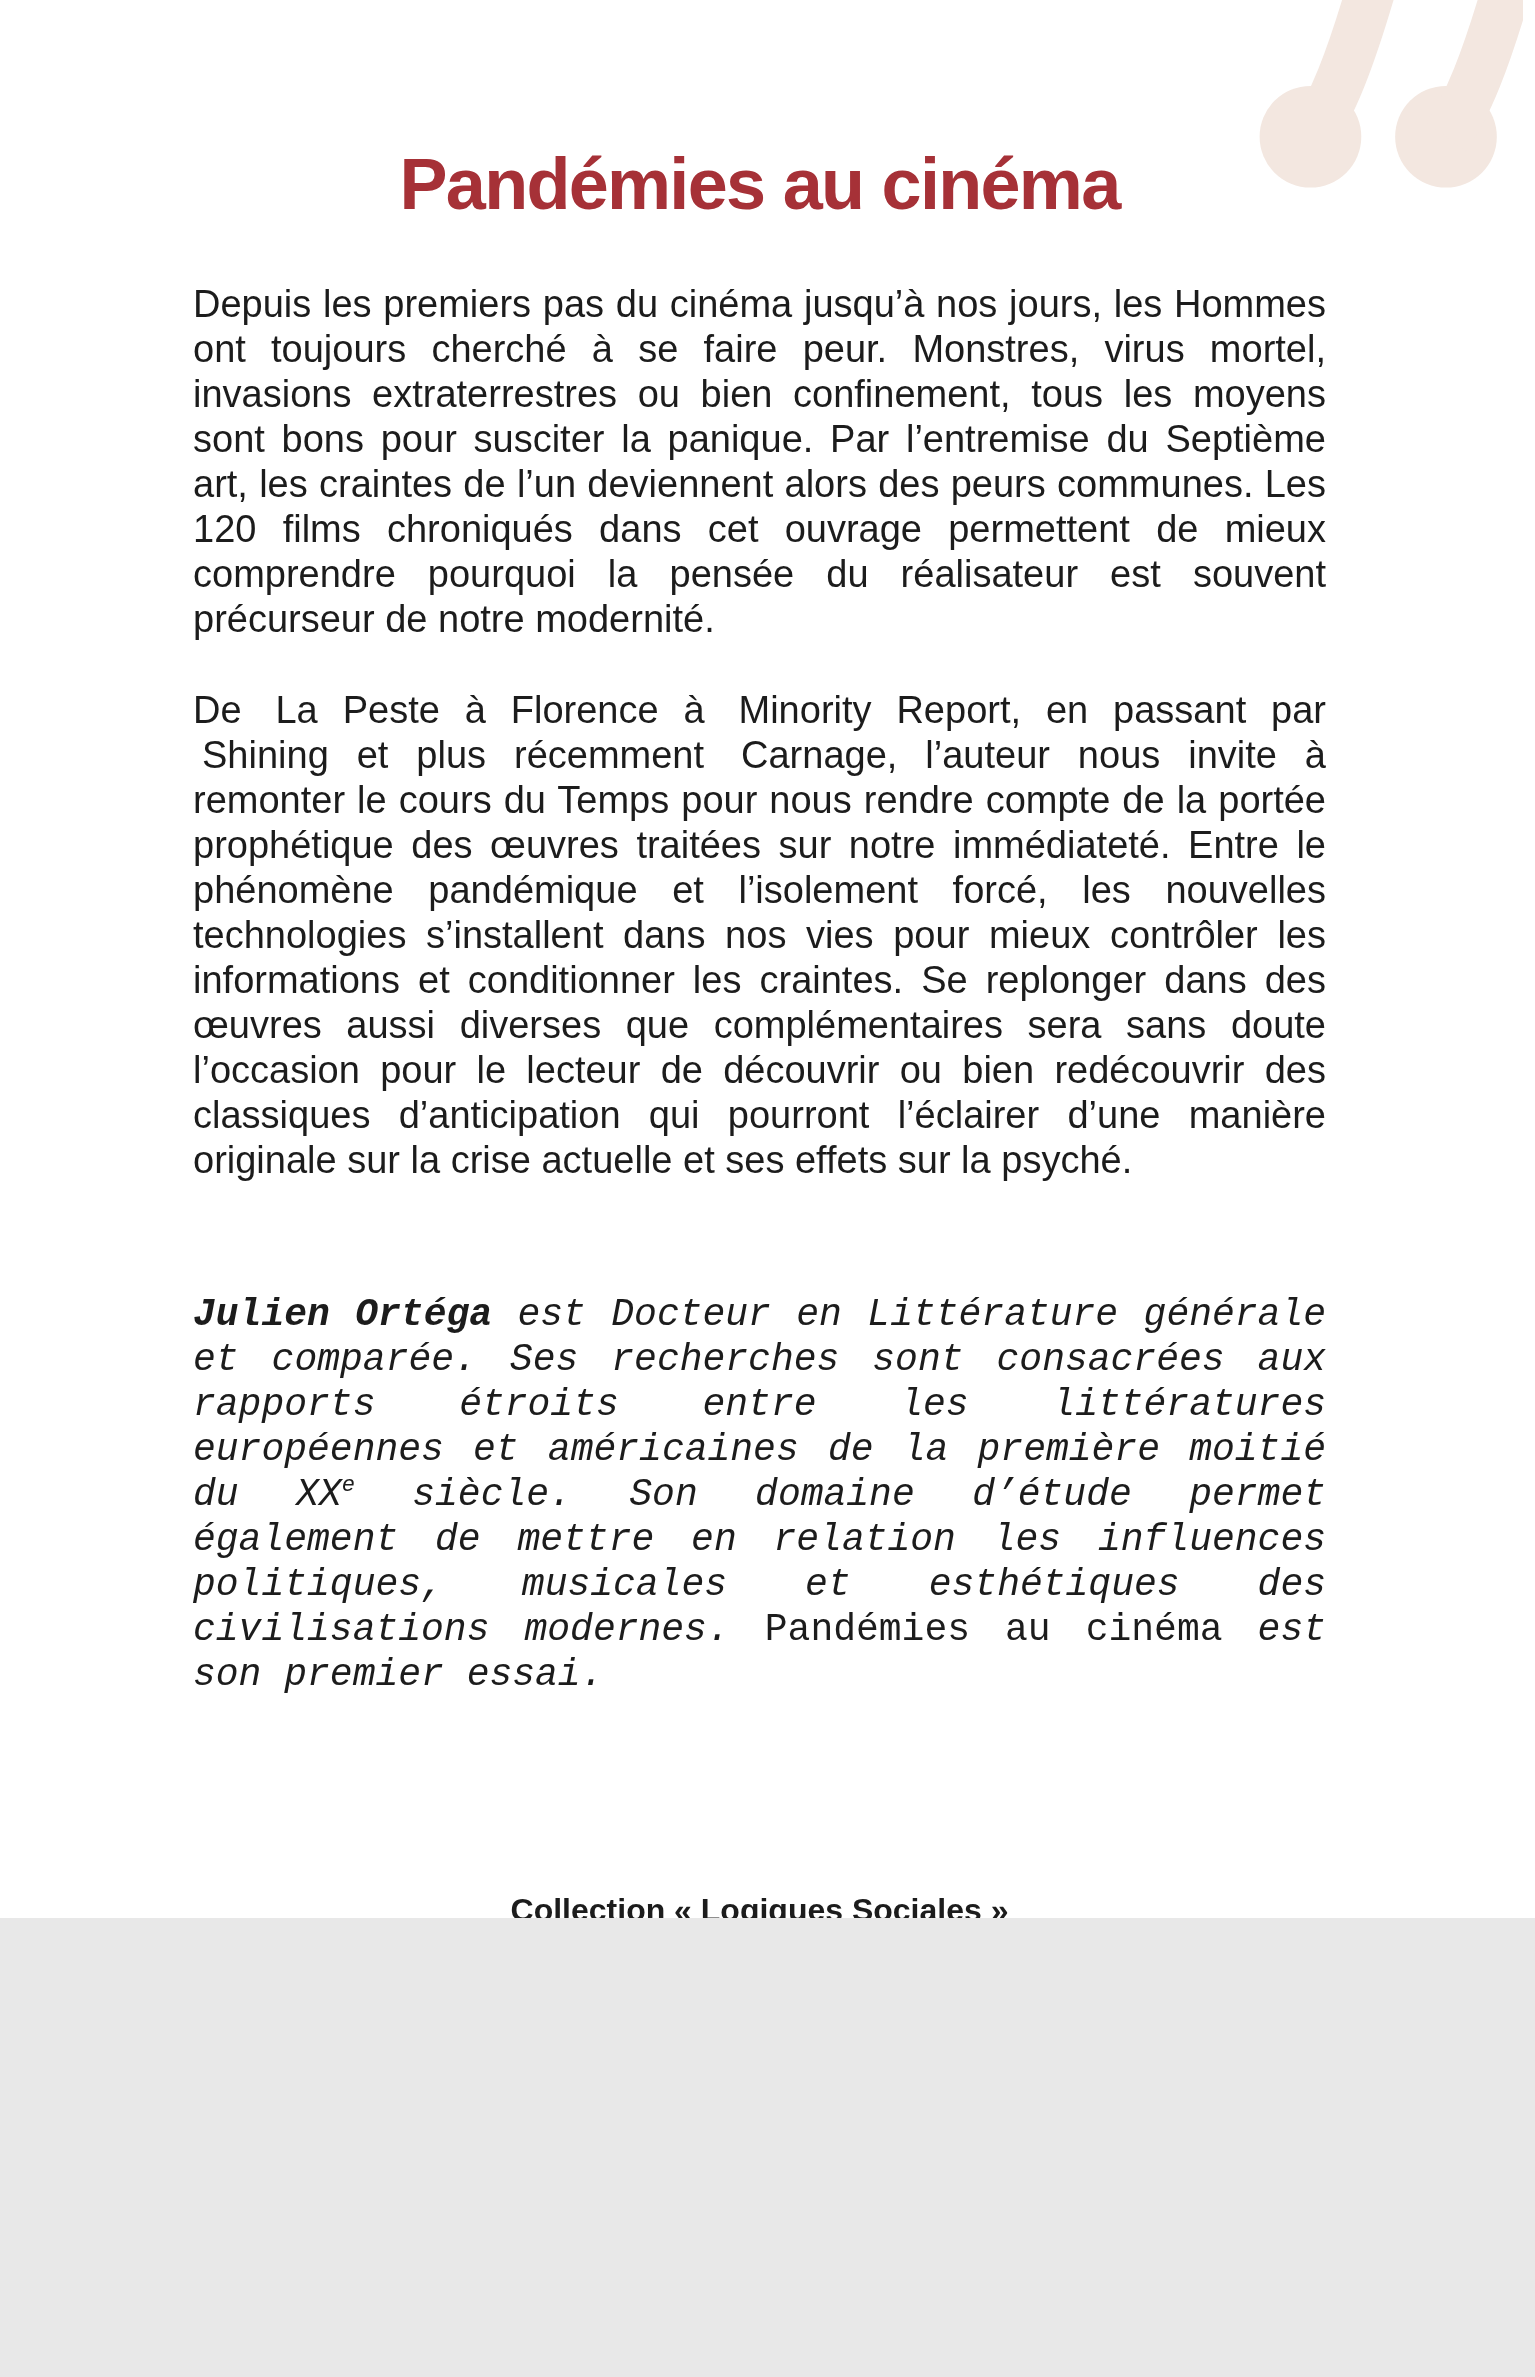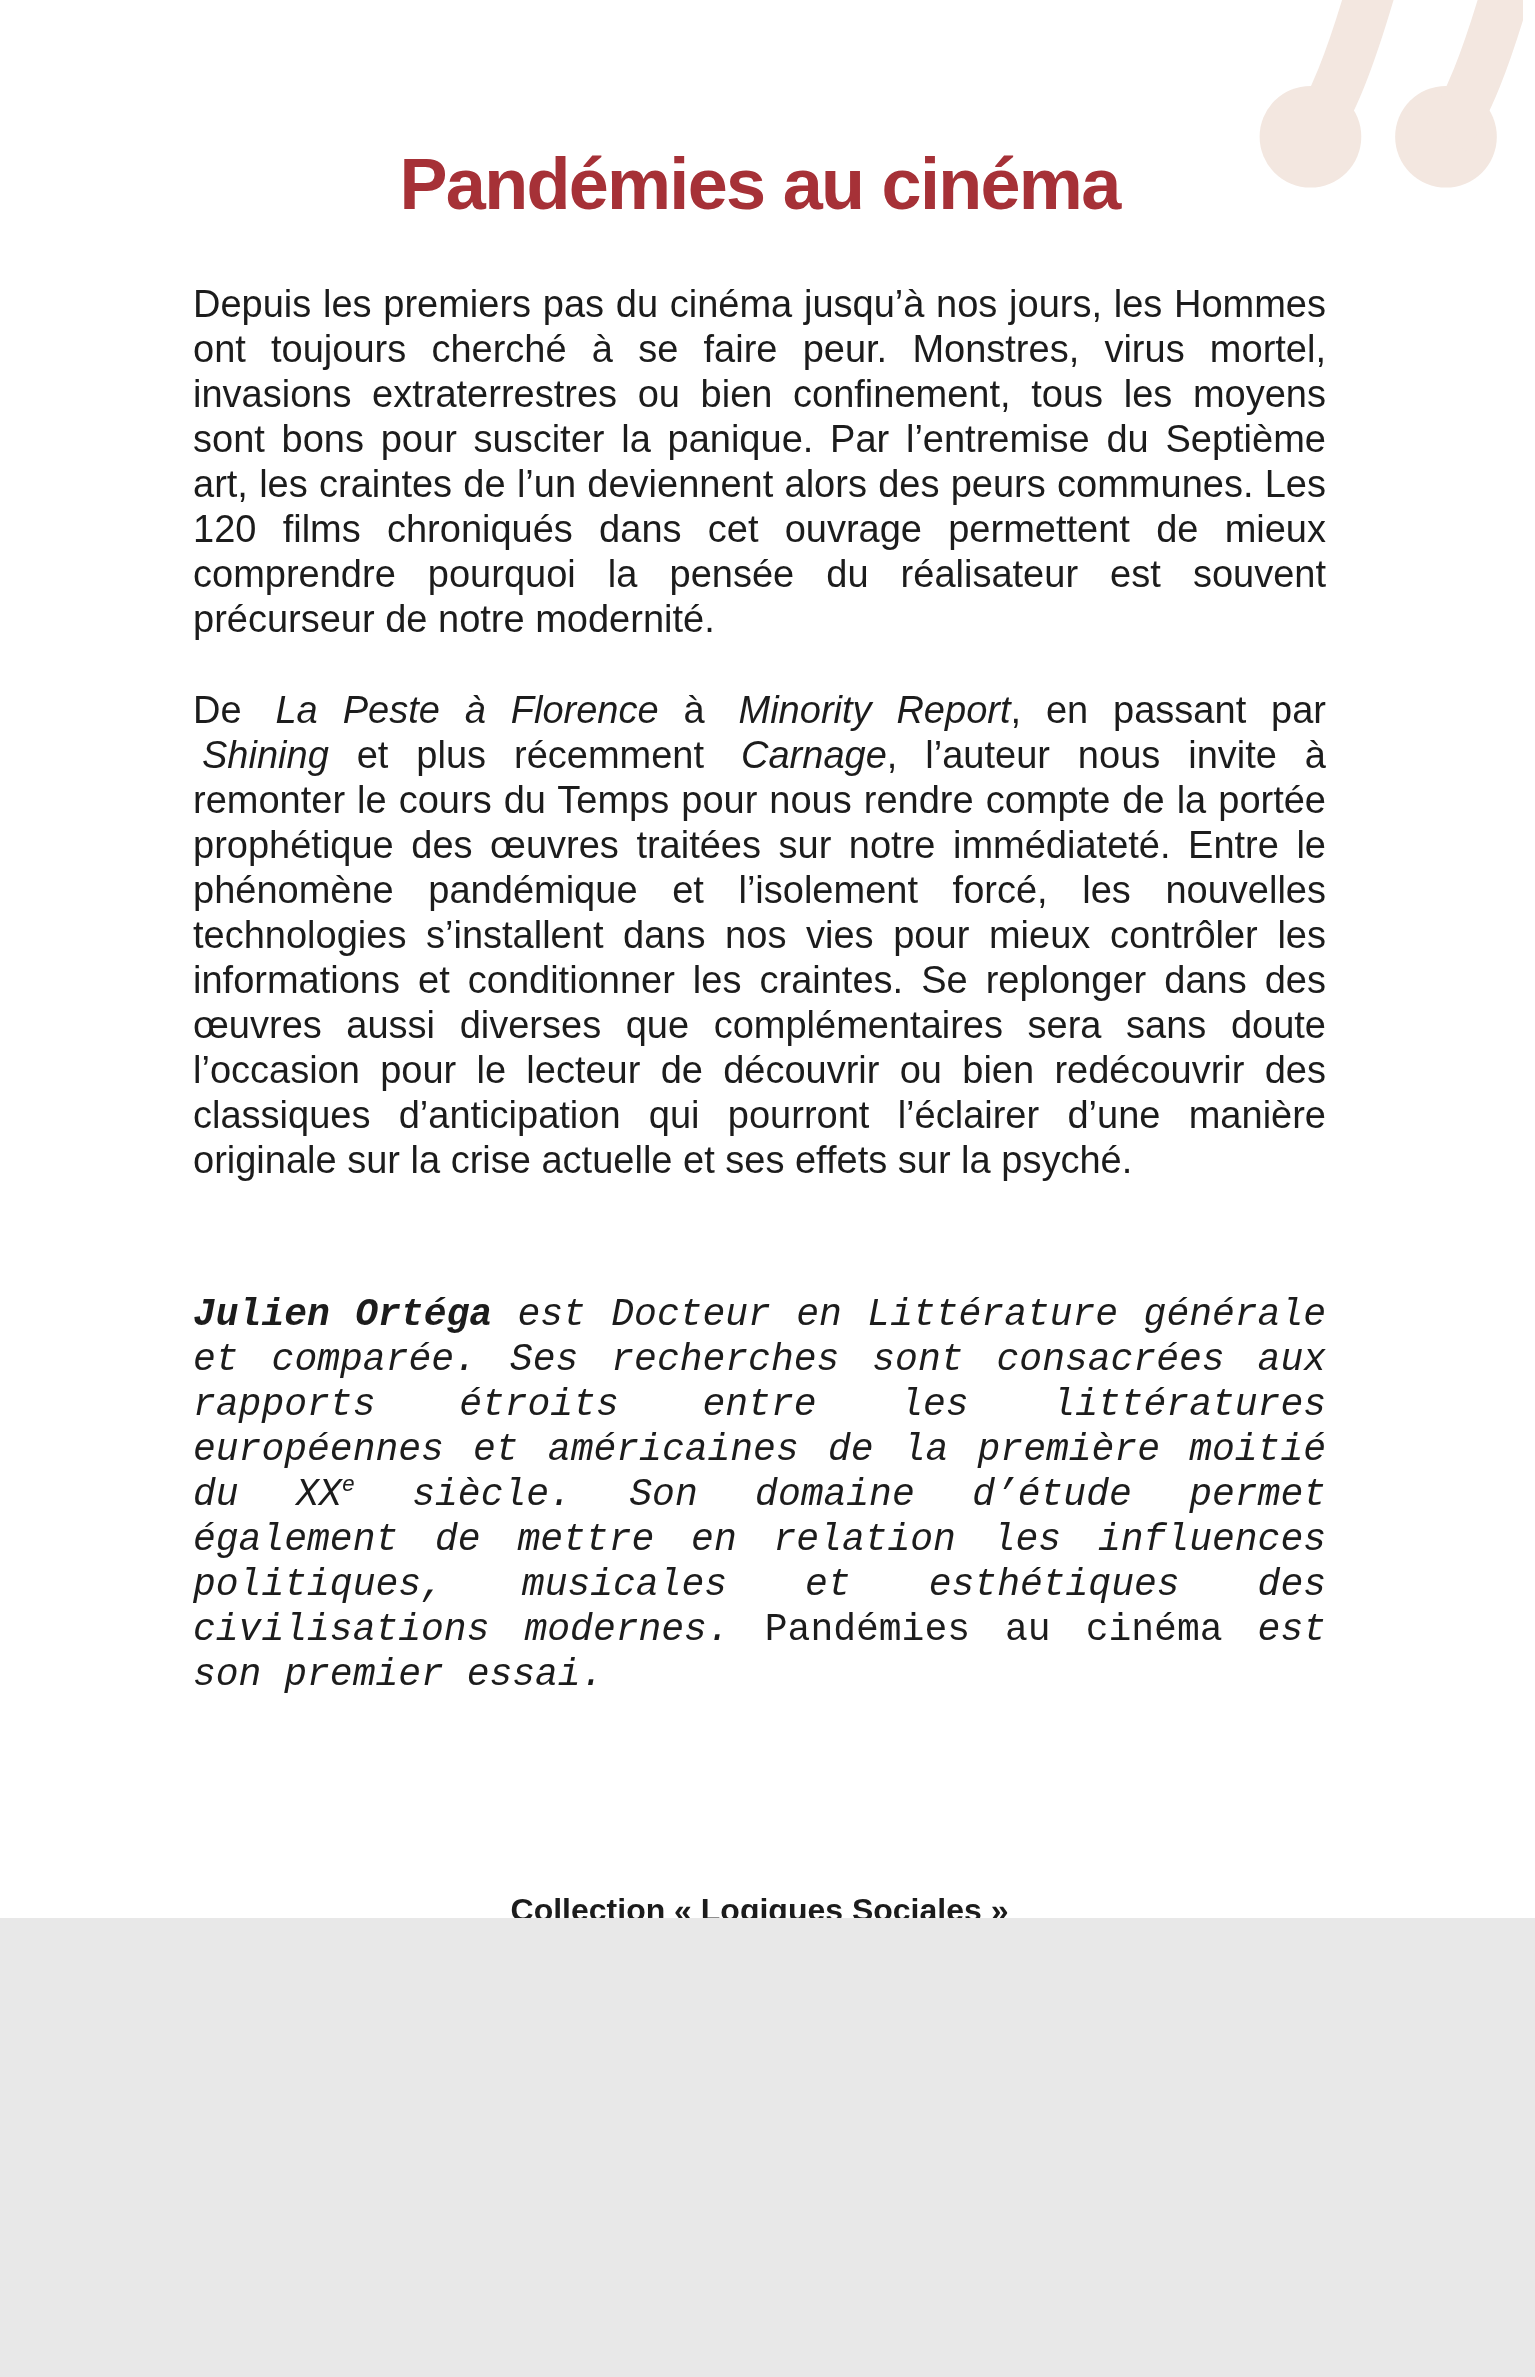--- a/index.html
+++ b/index.html
@@ -14,21 +14,21 @@
     color:var(--accent,#a63137);
   }
   .body-col{
     position:absolute;left:193px;top:282px;width:1133px;
     font-size:38px;line-height:45px;text-align:justify;text-justify:inter-word;
   }
   p.para{margin:0 0 46px 0;}
   p.para.italic{font-style:italic;font-family:Liberation Mono, monospace;}
   p.para.gap{margin-top:109px;}
   .b{font-weight:bold;}
-  .i{font-style:italic;margin-left:9px;}
+  .i{margin-left:9px;}
   .up{font-style:normal;}
   sup{font-size:58%;line-height:0;}
   .collection{position:absolute;left:193px;top:1874px;width:1133px;text-align:center;line-height:40px;}
   .collection-title{font-size:32px;font-weight:bold;margin-top:16px;}
   .collection-director{font-size:28px;}
   .isbn-text{position:absolute;left:194px;top:2179px;font-size:30px;letter-spacing:0.8px;}
   .price-bar{position:absolute;left:0px;top:2225px;width:153px;height:42px;background:var(--bar,#a9343a);}
   .price-text{position:absolute;left:188px;top:2221px;font-size:44px;}
   .barcode{position:absolute;left:1049px;top:2101px;width:252px;height:178px;background:#fff;}
   .barcode svg{position:absolute;left:25px;top:0;}

